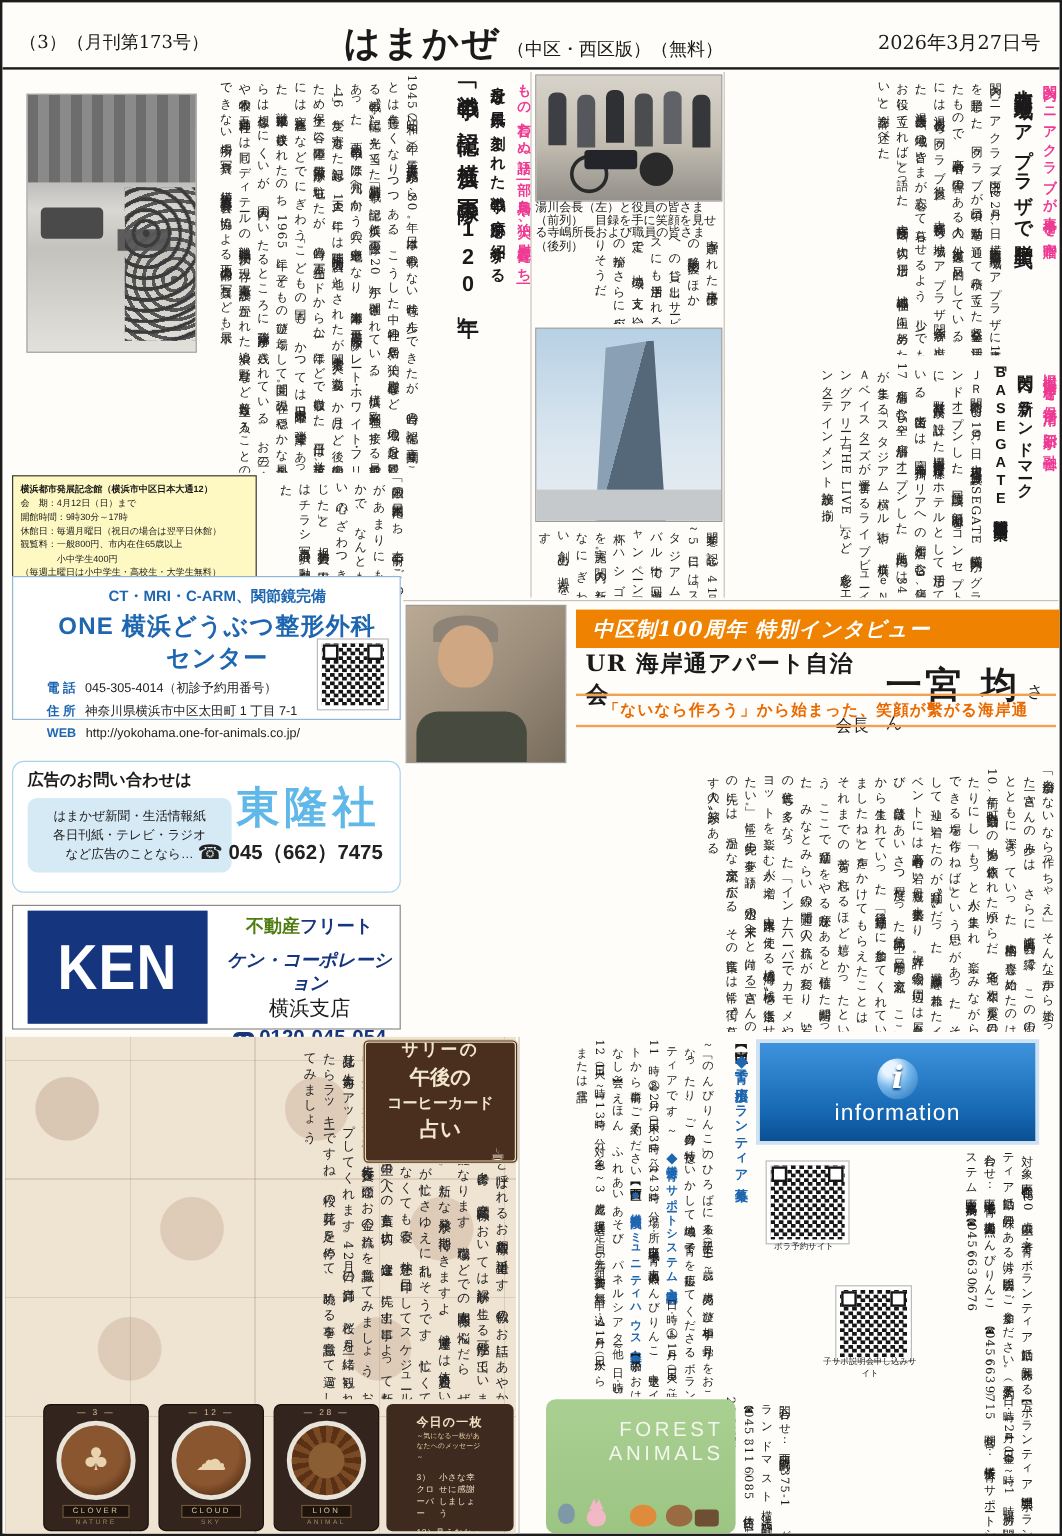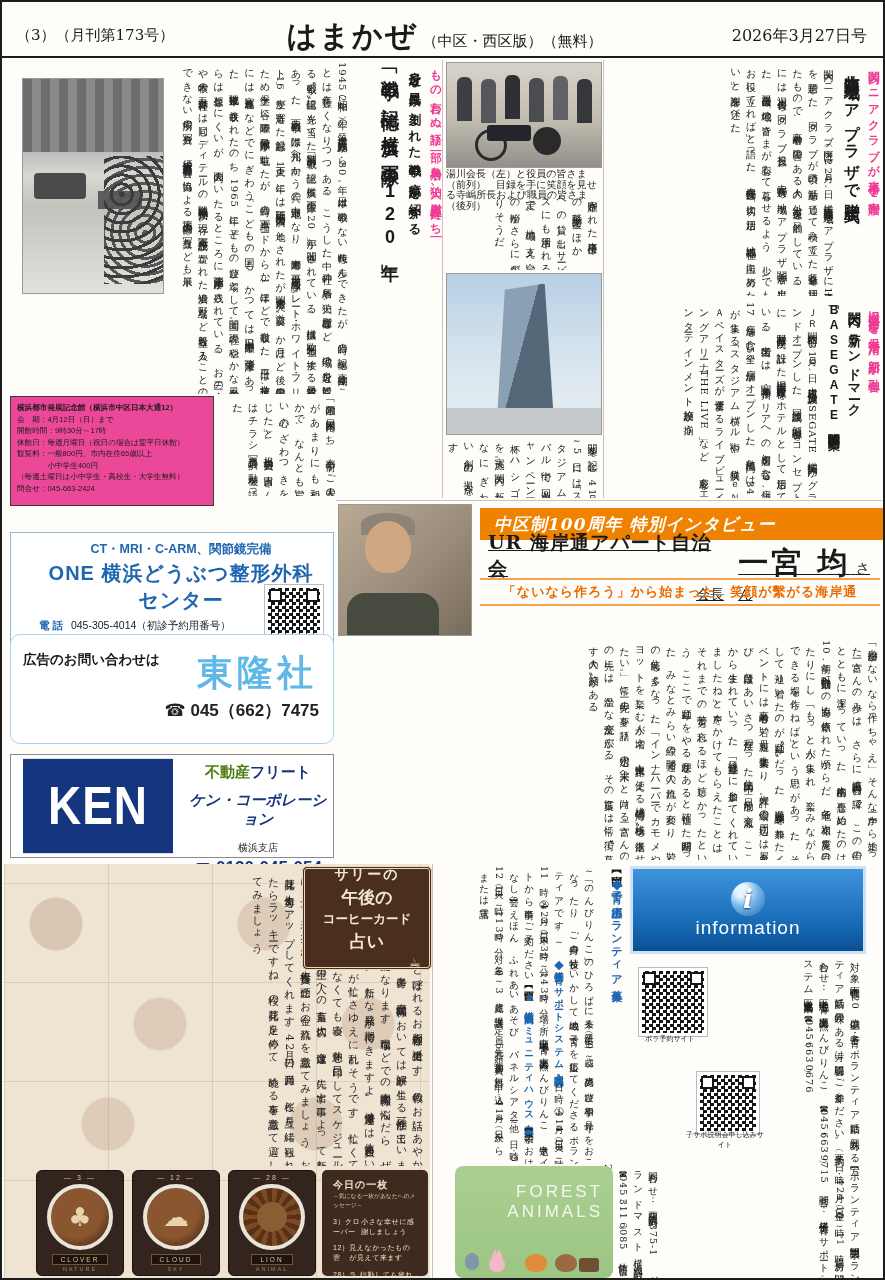--- a/index.html
+++ b/index.html
@@ -41,53 +41,53 @@
   #bld-photo .tower{position:absolute;left:26%;top:6%;width:48%;height:96%;
      background:linear-gradient(105deg,#8aa0b4 0 45%,#55687a 45% 100%);
      clip-path:polygon(12% 100%,24% 4%,78% 0,92% 100%);}
   #bld-photo .low{position:absolute;left:0;bottom:0;width:100%;height:16%;background:#c6c9cb;}
   #por-photo{background:linear-gradient(135deg,#b9a995 0%,#9b8d7a 55%,#776b5b 100%);}
   #por-photo .face{position:absolute;left:26px;top:16px;width:46px;height:52px;background:#cfa883;border-radius:50% 50% 46% 46%;}
   #por-photo .hair{position:absolute;left:22px;top:8px;width:54px;height:22px;background:#8d8376;border-radius:50% 50% 0 0;}
   #por-photo .torso{position:absolute;left:8px;bottom:0;width:92px;height:42px;background:#474a3e;border-radius:18px 18px 0 0;}
   .caption{font-size:10px;line-height:10.5px;color:#222;font-family:Liberation Sans, sans-serif;}
   
-  #museum-box{border:1px solid #3a3a3a;background:#ec4899;padding:5px 6px;font-size:7.6px;line-height:11.5px;}
+  #museum-box{border:1px solid #3a3a3a;background:#fef9c3;padding:5px 6px;font-size:7.6px;line-height:11.5px;}
   
   #int-banner{background:#ef8200;color:#fff;font-style:italic;font-weight:bold;font-size:17px;
     font-family:"DejaVu Serif",serif;display:flex;align-items:center;padding-left:14px;letter-spacing:1px;}
-  #int-title{display:flex;align-items:flex-end;gap:14px;font-family:"DejaVu Serif",serif;text-decoration:underline;}
+  #int-title{display:flex;align-items:center;gap:14px;font-family:"DejaVu Serif",serif;}
   #int-title .org{font-size:19px;font-weight:bold;letter-spacing:1px;}
   #int-title .role{font-size:14px;text-align:right;margin-top:4px;}
   #int-title .nm{font-size:30px;font-weight:bold;letter-spacing:3px;}
   #int-title .sfx{font-size:14px;}
   #int-sub{border-top:2px solid #f2a24e;border-bottom:2px solid #f2a24e;display:flex;align-items:center;justify-content:center;
     color:#e96a00;font-weight:bold;font-size:13px;letter-spacing:1px;}
   
   .ad{position:absolute;background:#fff;box-sizing:border-box;}
   #one-ad{border:1.5px solid #8fb8d8;padding:8px 10px;}
   #one-ad .l1{text-align:center;color:#1e66b0;font-weight:bold;font-size:12.5px;}
   #one-ad .l2{text-align:center;color:#1e66b0;font-weight:bold;font-size:20px;letter-spacing:1px;margin-top:2px;}
   #one-ad .row{font-size:10.5px;margin-top:5px;color:#222;}
   #one-ad .lbl{color:#1e66b0;font-weight:bold;margin-right:8px;}
-  #toryu-ad{border:1.5px solid #a8d4ee;border-radius:10px;padding:16px 12px;}
+  #toryu-ad{border:1.5px solid #a8d4ee;border-radius:10px;padding:6px 12px;}
   #toryu-ad .lead{font-size:13.5px;font-weight:bold;}
   #toryu-ad .subbox{background:#d6eaf6;border-radius:8px;width:158px;padding:7px 6px;margin-top:6px;
      font-size:10.5px;line-height:16px;text-align:center;}
   #toryu-ad .nm{position:absolute;right:16px;top:14px;font-size:36px;font-weight:bold;color:#5fb8e8;letter-spacing:4px;}
   #toryu-ad .tel{position:absolute;right:14px;top:64px;font-size:17px;font-weight:bold;color:#222;}
   #ken-ad{border:1px solid #8a8a8a;padding:9px 10px;}
   #ken-logo{position:absolute;left:12px;top:10px;width:150px;height:82px;background:#15357e;
      display:flex;align-items:center;justify-content:center;color:#fff;font-weight:bold;font-size:46px;letter-spacing:1px;
      font-family:"Liberation Sans",sans-serif;transform:scaleY(1.15);}
   #ken-right{position:absolute;left:176px;top:8px;width:142px;text-align:center;}
   #ken-right .c1{font-size:15px;font-weight:bold;color:#15357e;}
   #ken-right .c1 .red{color:#4d7c0f;}
   #ken-right .c2{font-size:15px;font-weight:bold;color:#15357e;font-style:italic;margin-top:9px;}
-  #ken-right .c3{font-size:10px;margin-top:12px;}
+  #ken-right .c3{font-size:17px;margin-top:0;}
   #ken-right .c4{font-size:17px;font-weight:bold;color:#15357e;margin-top:3px;display:flex;align-items:center;justify-content:center;gap:4px;}
   .freedial{display:inline-block;width:18px;height:11px;background:#15357e;border-radius:5px;
      background-image:radial-gradient(circle at 6px 5.5px,#fff 2px,transparent 2.2px),radial-gradient(circle at 12px 5.5px,#fff 2px,transparent 2.2px);}
   
   .qr{position:absolute;background:#fff;border:3px solid #fff;outline:1px solid #bbb;
       background-image:repeating-conic-gradient(#161616 0 25%,#fff 0 50%);background-size:7px 7px;}
   .qr::before,.qr::after{content:"";position:absolute;width:9px;height:9px;background:#fff;border:2.5px solid #161616;}
   .qr::before{left:1px;top:1px;} .qr::after{right:1px;top:1px;}
   .qr-label{position:absolute;font-size:7px;text-align:center;color:#222;}
   
@@ -127,21 +127,21 @@
   .ccard .ccup{width:58px;height:58px;border-radius:50%;margin-top:3px;
      background:radial-gradient(circle at 42% 38%,#8a5630 0 55%,#5b3317 80%,#47260f 100%);
      border:4px solid #e9e4da;display:flex;align-items:center;justify-content:center;}
   .ccard .glyph{color:#e8d3ae;font-size:26px;font-family:"DejaVu Sans",sans-serif;line-height:1;}
   .ccard .ccup.mane{background:repeating-conic-gradient(#7a4a24 0 12deg,#5b3115 12deg 24deg);}
   .ccard .ccup.mane .inner{width:30px;height:30px;border-radius:50%;background:#8a5d33;}
   .ccard .ribbon{margin-top:4px;background:#1f140d;border:1px solid #6e5638;color:#d9c49a;
      font-size:6.5px;letter-spacing:2px;padding:1px 8px;}
   .ccard .csub{color:#9b8563;font-size:5.5px;letter-spacing:2px;margin-top:1px;}
   
-  #today-box{background:#3f2a1f;border-radius:5px;color:#f2e2c4;box-sizing:border-box;padding:8px 11px;}
+  #today-box{background:#3f2a1f;border-radius:5px;color:#f2e2c4;box-sizing:border-box;padding:8px 25px;}
   #today-box .trow{display:flex;align-items:baseline;gap:3px;}
   #today-box .tt{font-size:10px;font-weight:bold;letter-spacing:1px;}
   #today-box .ts{font-size:5.8px;color:#e3cba0;}
   #today-box .item{display:flex;justify-content:space-between;font-size:7px;margin-top:6.5px;letter-spacing:.5px;}
   
   #forest-box{background:linear-gradient(180deg,#aacf92 0%,#9cc583 100%);border-radius:8px;overflow:hidden;}
   #forest-box .ftxt{position:absolute;right:10px;top:16px;text-align:right;color:#f2f7ee;font-size:17px;
      letter-spacing:3px;line-height:20px;font-family:"Liberation Sans",sans-serif;font-weight:300;}
   .animal{position:absolute;bottom:6px;width:22px;height:18px;border-radius:50% 50% 45% 45%;}
   .animal::before,.animal::after{content:"";position:absolute;top:-5px;width:0;height:0;
@@ -230,31 +230,36 @@
       <div class="role">会長</div>
     </div>
     <div style="margin-top:8px;">
       <span class="nm">一宮 均</span>
       <span class="sfx">さん</span>
     </div>
   </div>
   <div class="abs" id="int-sub" style="left:478px;top:576px;width:400px;height:24px;">「ないなら作ろう」から始まった、笑顔が繫がる海岸通</div>
   <div class="abs vtext" style="left:336px;top:638px;width:542px;height:220px;">「自治会がないなら作っちゃえ」。そんな一声から始まった一宮さんの歩みは、さらに連合町内会の縁で、この街の歴史とともに深まっていった。本格的に専念し始めたのは約10年前、町内会活動への協力を依頼された頃からだ。各地で相次ぐ震災を目の当たりにし、「もっと人が集まれ、楽しみながら参加できる場を作らねば」という思いがあった。そして辿り着いたのが〝盆踊り〟だった。避難訓練を兼ねたイベントには高齢者も若い母親も大勢集まり、大好評。会場の周辺には屋台も並び、普段はあいさつ程度だった住民同士の日常的な交流も、ここから生まれていった。後日「盆踊りに参加してくれていましたね」と声をかけてもらえたことは、それまでの苦労を忘れるほど嬉しかったという。ここで盆踊りをやる意味があると確信した瞬間だった。みなとみらい線の開通で人の流れが変わり、若い世代の住民も多くなった。「インナーハーバーでカモメやヨットを楽しむ人が増え、中央水路に使える桟橋〝海の桟橋〟を復活させたい」。常に一歩先の夢を語り、水辺の未来へと向ける一宮さんの視線の先には、温かな交流が広がる。その言葉には常に〝街で暮らす人々の笑顔〟がある。</div>
 
-  <div class="ad" id="one-ad" style="left:8px;top:530px;width:324px;height:120px;padding-left:28px;">
+  <div class="ad" id="one-ad" style="left:8px;top:478px;width:324px;height:120px;padding-left:28px;">
     <div class="l1">CT・MRI・C-ARM、関節鏡完備</div>
     <div class="l2">ONE 横浜どうぶつ整形外科センター</div>
     <div class="row"><span class="lbl">電 話</span><span>045-305-4014（初診予約用番号）</span></div>
     <div class="row"><span class="lbl">住 所</span><span>神奈川県横浜市中区太田町 1 丁目 7-1</span></div>
     <div class="row"><span class="lbl">WEB</span><span style="letter-spacing:0;">http://yokohama.one-for-animals.co.jp/</span></div>
     <div class="qr" style="right:10px;top:52px;width:52px;height:52px;"></div>
   </div>
 
   <div class="ad" id="toryu-ad" style="left:8px;top:632px;width:324px;height:110px;">
     <div class="lead">広告のお問い合わせは</div>
+    <div class="subbox">
+      <div>はまかぜ新聞・生活情報紙</div>
+      <div>各日刊紙・テレビ・ラジオ</div>
+      <div>など広告のことなら…</div>
+    </div>
     <div class="nm">東隆社</div>
     <div class="tel">☎ 045（662）7475</div>
   </div>
 
   <div class="ad" id="ken-ad" style="left:8px;top:752px;width:324px;height:104px;">
     <div id="ken-logo">KEN</div>
     <div id="ken-right">
       <div class="c1"><span class="red">不動産</span><span>フリート</span></div>
       <div class="c2">ケン・コーポレーション</div>
       <div class="c3">横浜支店</div>

